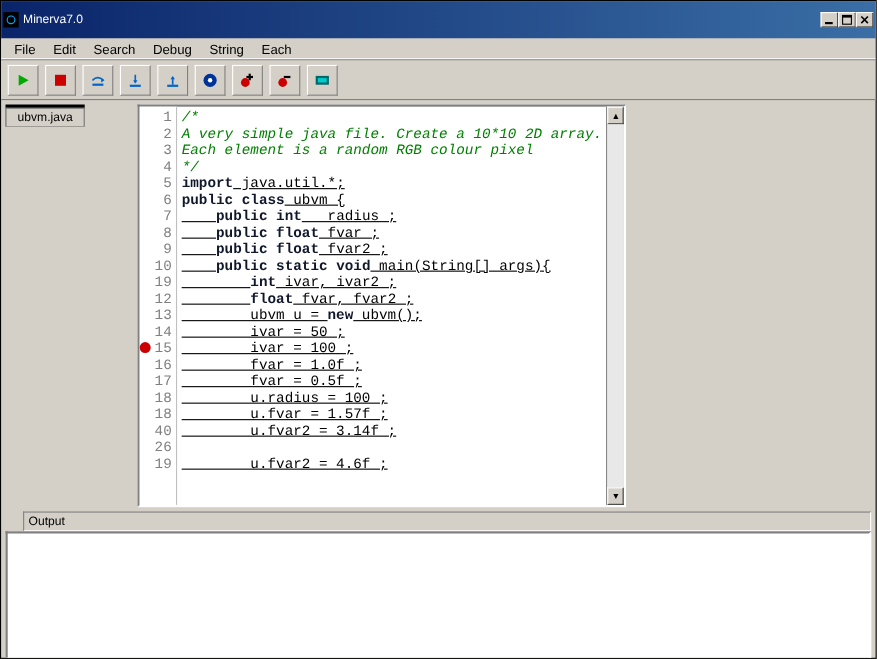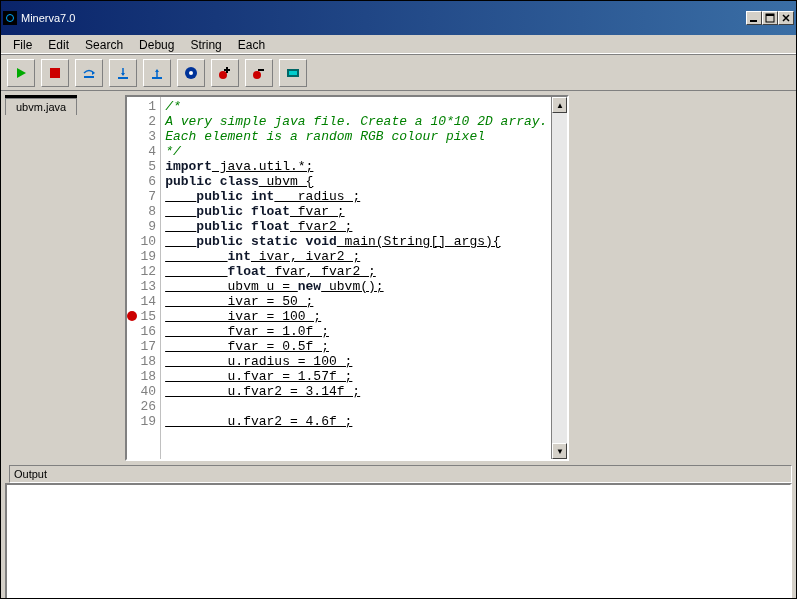--- a/index.html
+++ b/index.html
@@ -30,21 +30,21 @@
 .gutter { width: 34px; background: #fff; border-right: 1px solid #c0c0c0; text-align: right; padding: 2px 4px 2px 2px; color: #808080; font-family: "Courier New", monospace; font-size: 13px; line-height: 15px; position: relative; }
 .gutter-line { height: 15px; position: relative; }
 .breakpoint { position: absolute; left: -2px; top: 2px; width: 10px; height: 10px; background: #c00; border-radius: 50%; }
 .code-area { flex: 1; padding: 2px 4px; font-family: "Courier New", monospace; font-size: 13px; line-height: 15px; white-space: pre; overflow: hidden; }
 .code-line { height: 15px; }
 .scrollbar-v { width: 16px; background: #d4d0c8; border-left: 1px solid #808080; display: flex; flex-direction: column; }
 .scroll-btn { height: 16px; background: #d4d0c8; border: 1px solid #fff; border-right-color: #404040; border-bottom-color: #404040; display: flex; align-items: center; justify-content: center; cursor: pointer; font-size: 8px; }
 .scroll-track { flex: 1; background: #e8e8e8; }
 
 
-.output-label { background: #d4d0c8; border: 1px solid; border-color: #808080 #fff #fff #808080; padding: 2px 4px; font-size: 11px; margin: 2px 4px 0 8px; }
+.output-label { background: #d4d0c8; border: 1px solid; border-color: #808080 #fff #fff #808080; padding: 2px 4px; font-size: 11px; margin: 2px 4px 0 20px; }
 .output-area { background: #fff; border: 2px solid; border-color: #808080 #fff #fff #808080; margin: 0 4px 4px 4px; height: 126px; }
 
 
 .c-comment { color: #008000; font-style: italic; }
 .c-keyword { color: #0f172a; font-weight: bold; }
 .c-text { color: #000; text-decoration: underline; }
 </style>
 </head>
 <body>
 

